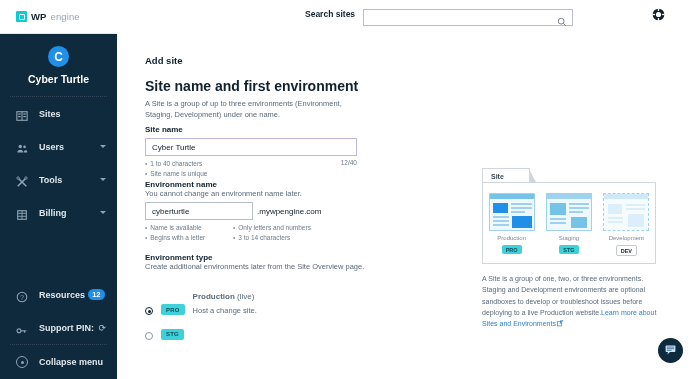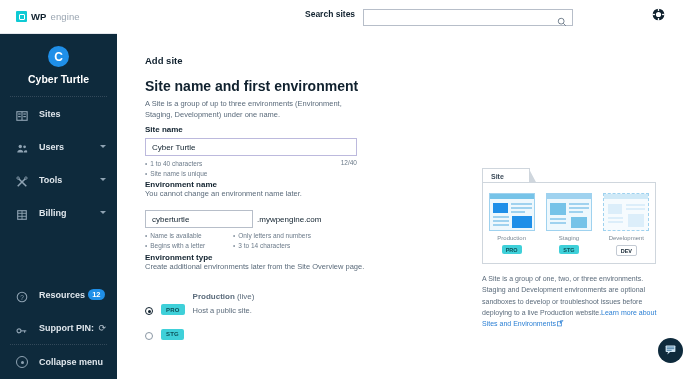--- a/index.html
+++ b/index.html
@@ -128,21 +128,21 @@
     width: 100%; height: 18px; border: 1px solid #bcb9dd; background:#fff;
     font-size: 8px; padding: 0 6px; color:#10212e; outline:none; margin-top:4px;
     font-family:"Liberation Sans", sans-serif;
   }
   .hints { margin-top: 3px; position: relative; }
   .hint { font-size: 6.5px; color:#6b7a89; line-height:1.55; display:flex; gap:3px; }
   .hint .dot { color:#8a97a4; }
   .counter { position:absolute; right:0; top:0; font-size:6.5px; color:#6b7a89; }
 
   .sec-envname { position:absolute; left:28px; top:152px; width:230px; }
-  .env-row { display:flex; align-items:center; gap:4px; margin-top:12px; }
+  .env-row { display:flex; align-items:center; gap:4px; margin-top:4px; }
   .env-input {
     width: 108px; height: 18px; border: 1px solid #b7bec9; background:#fff;
     font-size: 8px; padding: 0 6px; color:#10212e; outline:none;
     font-family:"Liberation Sans", sans-serif;
   }
   .env-suffix { font-size: 8px; color:#10212e; }
   .hint-grid { display:grid; grid-template-columns: 88px 1fr; margin-top:3px; }
 
   .sec-envtype { position:absolute; left:28px; top:225px; width:280px; }
   .radio-row { display:flex; align-items:flex-end; gap:8px; margin-top:14px; }
@@ -399,21 +399,21 @@
 
     <div class="sec-envtype">
       <div class="field-label">Environment type</div>
       <div class="field-note">Create additional environments later from the Site Overview page.</div>
 
       <div class="radio-row">
         <span class="radio on"></span>
         <span class="env-badge teal">PRO</span>
         <span>
           <span class="opt-title"><span style="font-weight:bold">Production</span> <span>(live)</span></span>
-          <div class="opt-desc">Host a public site.</div>
+          <div class="opt-desc">Host a change site.</div>
         </span>
       </div>
 
       <div class="radio-row">
         <span class="radio"></span>
         <span class="env-badge teal">STG</span>
       </div>
 
     </div>
 

